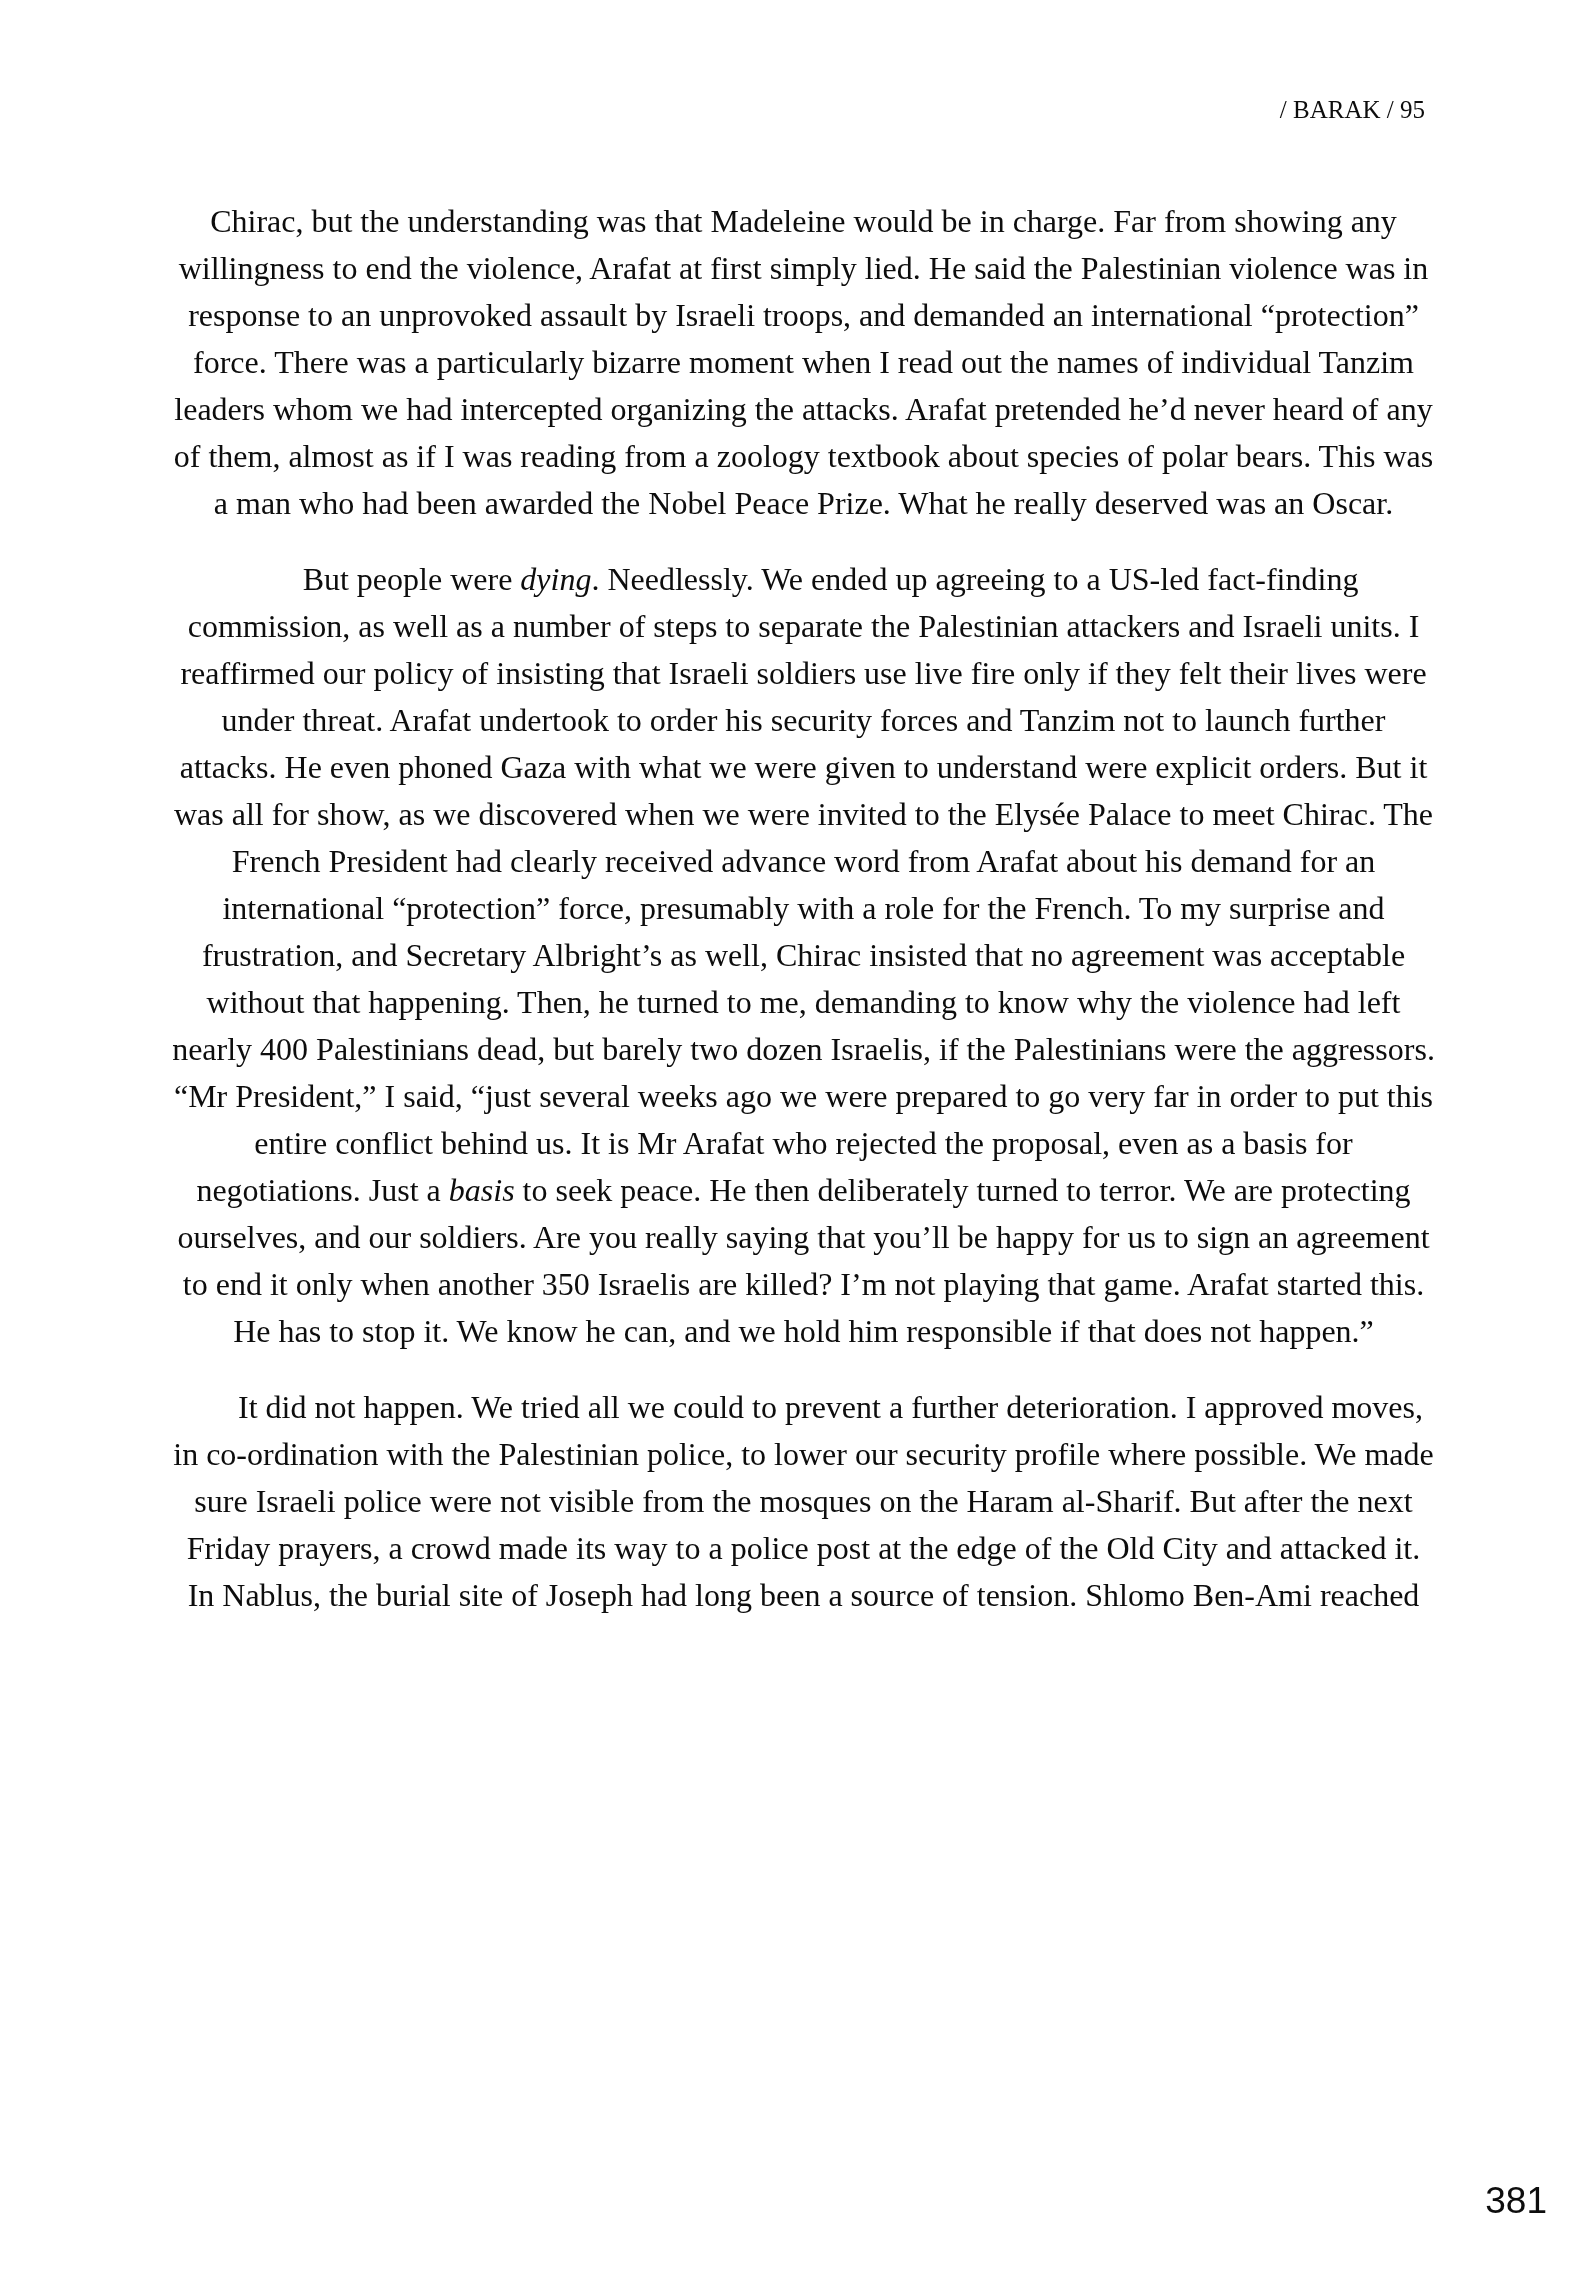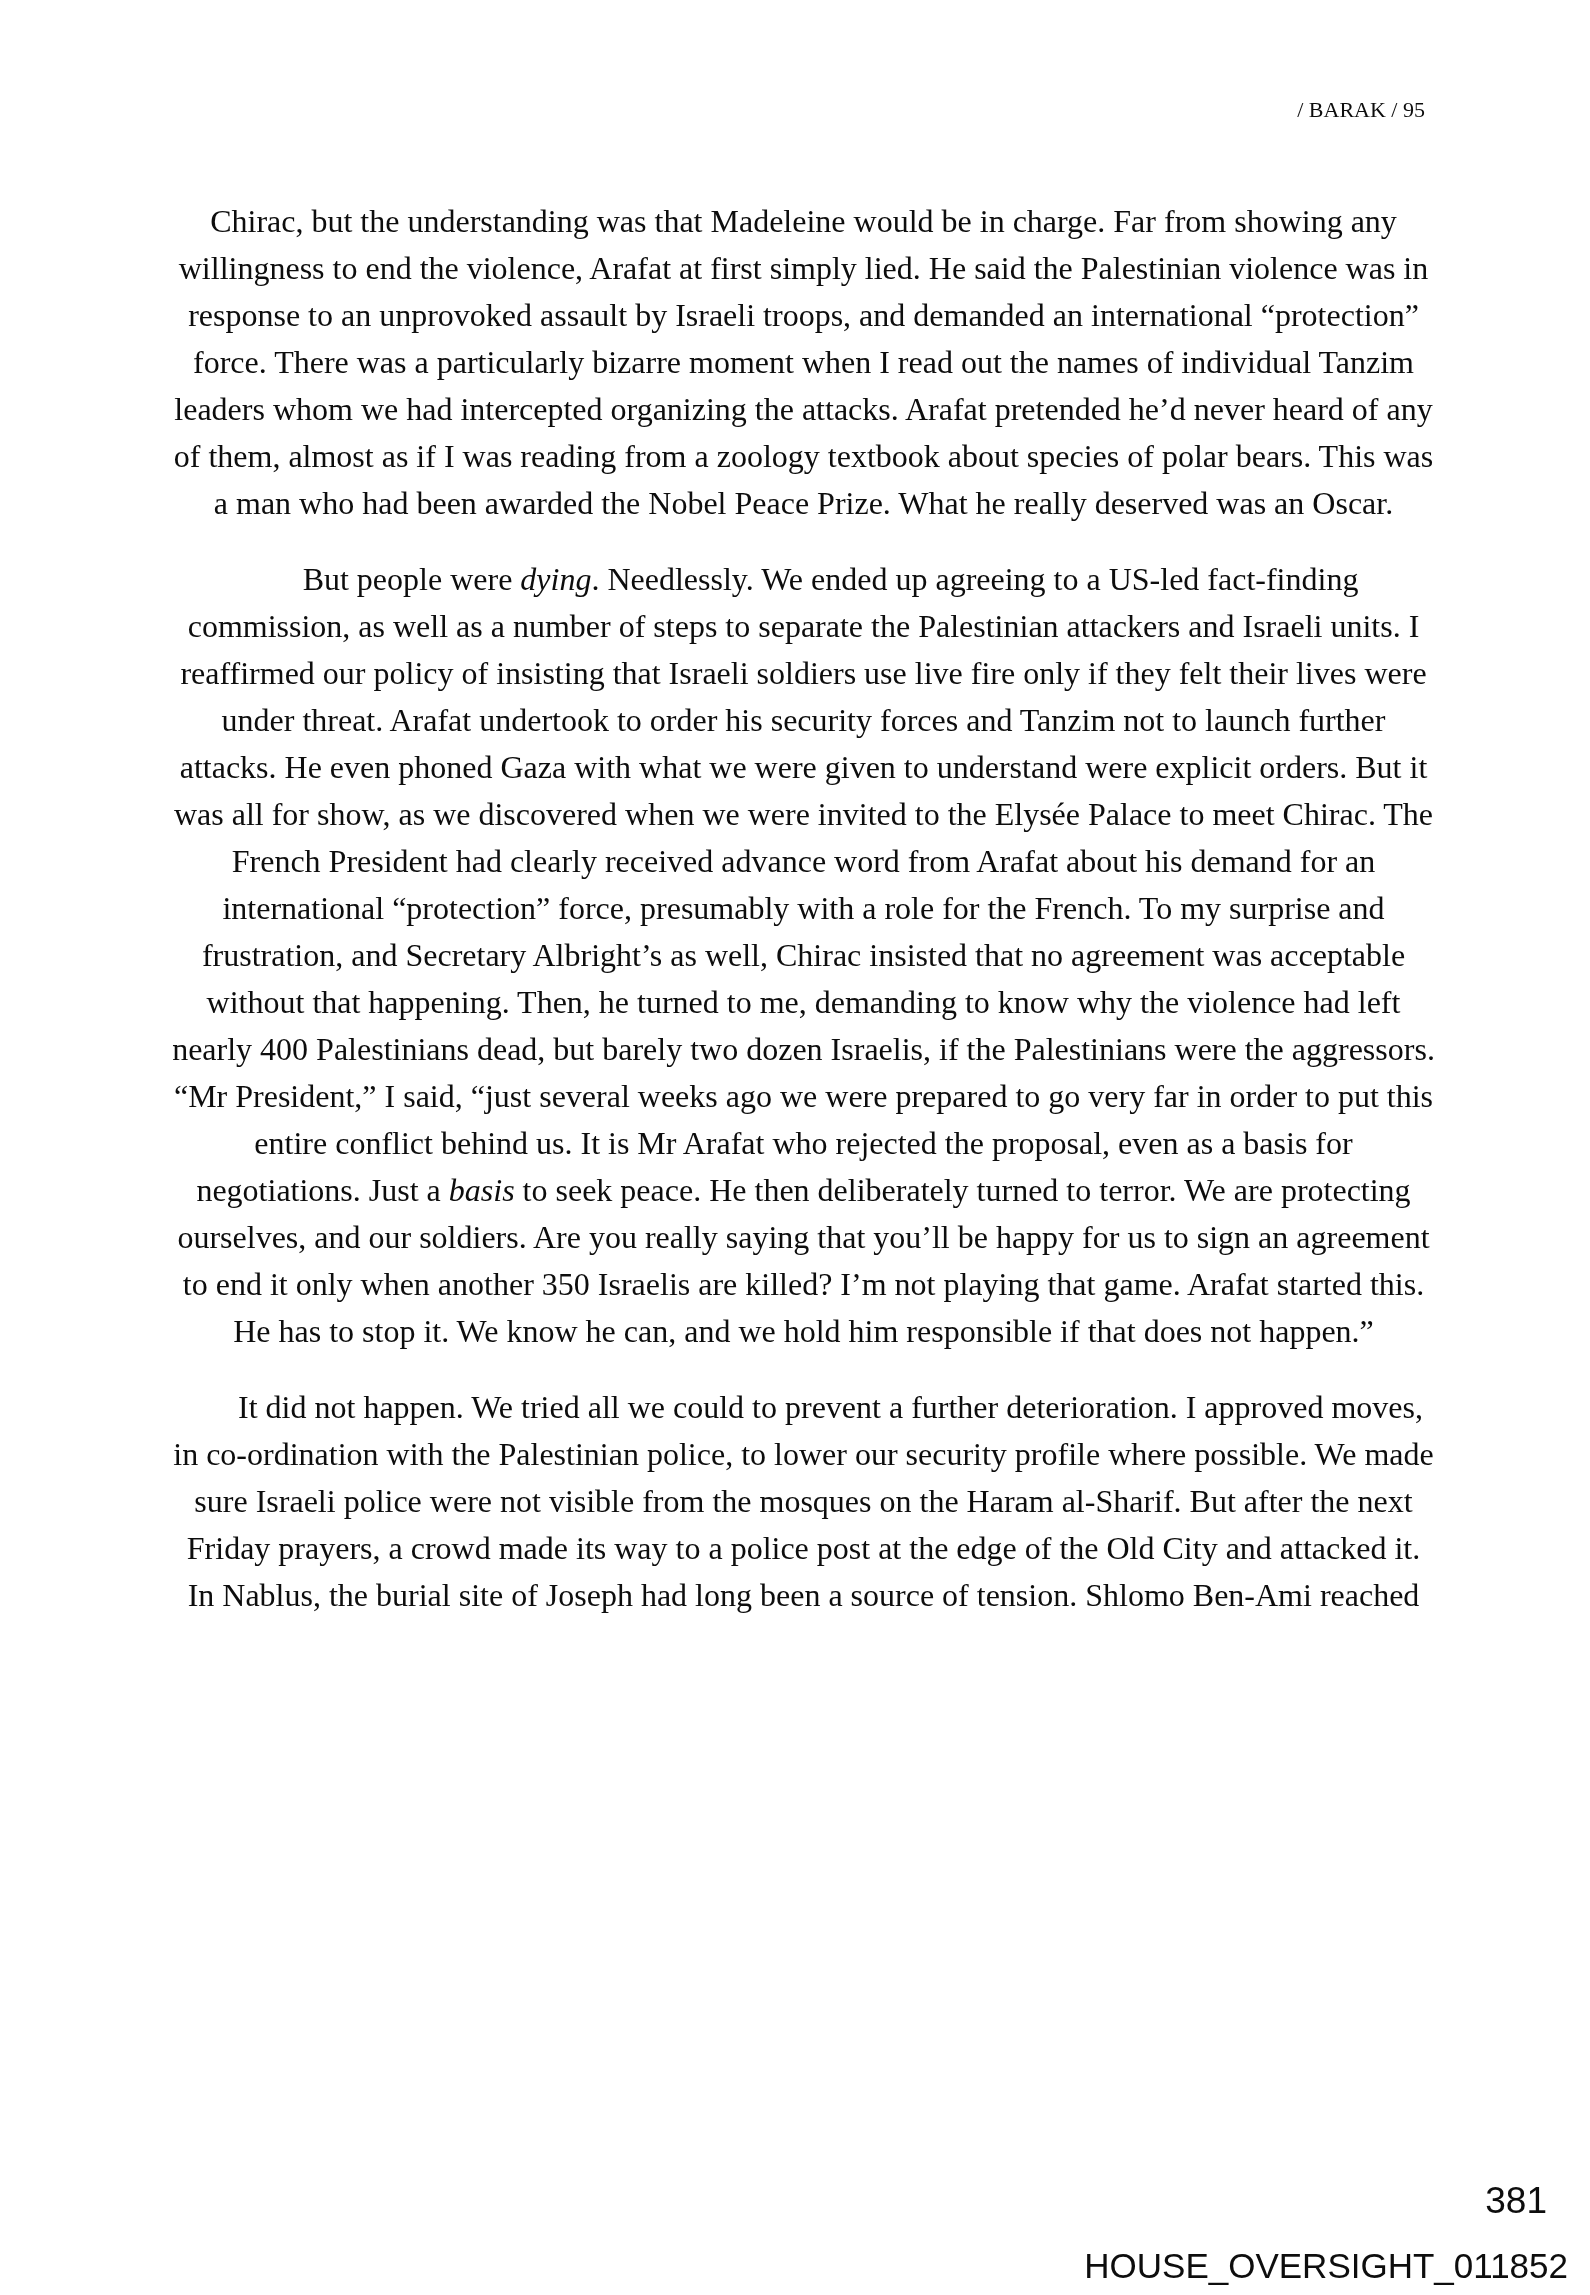--- a/index.html
+++ b/index.html
@@ -13,21 +13,21 @@
     height: 2295px;
     background: #ffffff;
     color: #0d0d0d;
     font-family: "Liberation Serif", "DejaVu Serif", serif;
     overflow: hidden;
   }
   .running-header {
     position: absolute;
     top: 94px;
     right: 166px;
-    font-size: 22px;
+    font-size: 25px;
     line-height: 31px;
     color: #0d0d0d;
     white-space: nowrap;
   }
   .body-text {
     position: absolute;
     left: 170px;
     top: 198px;
     width: 1267px;
     font-size: 32px;
@@ -78,16 +78,15 @@
     <p class="para"><span>Chirac, but the understanding was that Madeleine would be in charge. Far from showing any willingness to end the violence, Arafat at first simply lied. He said the Palestinian violence was in response to an unprovoked assault by Israeli troops, and demanded an international “protection” force. There was a particularly bizarre moment when I read out the names of individual Tanzim leaders whom we had intercepted organizing the attacks. Arafat pretended he’d never heard of any of them, almost as if I was reading from a zoology textbook about species of polar bears. This was a man who had been awarded the Nobel Peace Prize. What he really deserved was an Oscar.</span></p>
 
     <p class="para indent"><span>But people were </span><em>dying</em><span>. Needlessly. We ended up agreeing to a US-led fact-finding commission, as well as a number of steps to separate the Palestinian attackers and Israeli units. I reaffirmed our policy of insisting that Israeli soldiers use live fire only if they felt their lives were under threat. Arafat undertook to order his security forces and Tanzim not to launch further attacks. He even phoned Gaza with what we were given to understand were explicit orders. But it was all for show, as we discovered when we were invited to the Elysée Palace to meet Chirac. The French President had clearly received advance word from Arafat about his demand for an international “protection” force, presumably with a role for the French. To my surprise and frustration, and Secretary Albright’s as well, Chirac insisted that no agreement was acceptable without that happening. Then, he turned to me, demanding to know why the violence had left nearly 400 Palestinians dead, but barely two dozen Israelis, if the Palestinians were the aggressors. “Mr President,” I said, “just several weeks ago we were prepared to go very far in order to put this entire conflict behind us. It is Mr Arafat who rejected the proposal, even as a basis for negotiations. Just a </span><em>basis</em><span> to seek peace. He then deliberately turned to terror. We are protecting ourselves, and our soldiers. Are you really saying that you’ll be happy for us to sign an agreement to end it only when another 350 Israelis are killed? I’m not playing that game. Arafat started this. He has to stop it. We know he can, and we hold him responsible if that does not happen.”</span></p>
 
     <p class="para indent"><span>It did not happen. We tried all we could to prevent a further deterioration. I approved moves, in co-ordination with the Palestinian police, to lower our security profile where possible. We made sure Israeli police were not visible from the mosques on the Haram al-Sharif. But after the next Friday prayers, a crowd made its way to a police post at the edge of the Old City and attacked it. In Nablus, the burial site of Joseph had long been a source of tension. Shlomo Ben-Ami reached</span></p>
 
   </div>
 
   <div class="page-number">381</div>
 
-  <div class="watermark">HOUSE_OVERSIGHT_011852</div>
 
 </div>
 
 
 </body></html>

